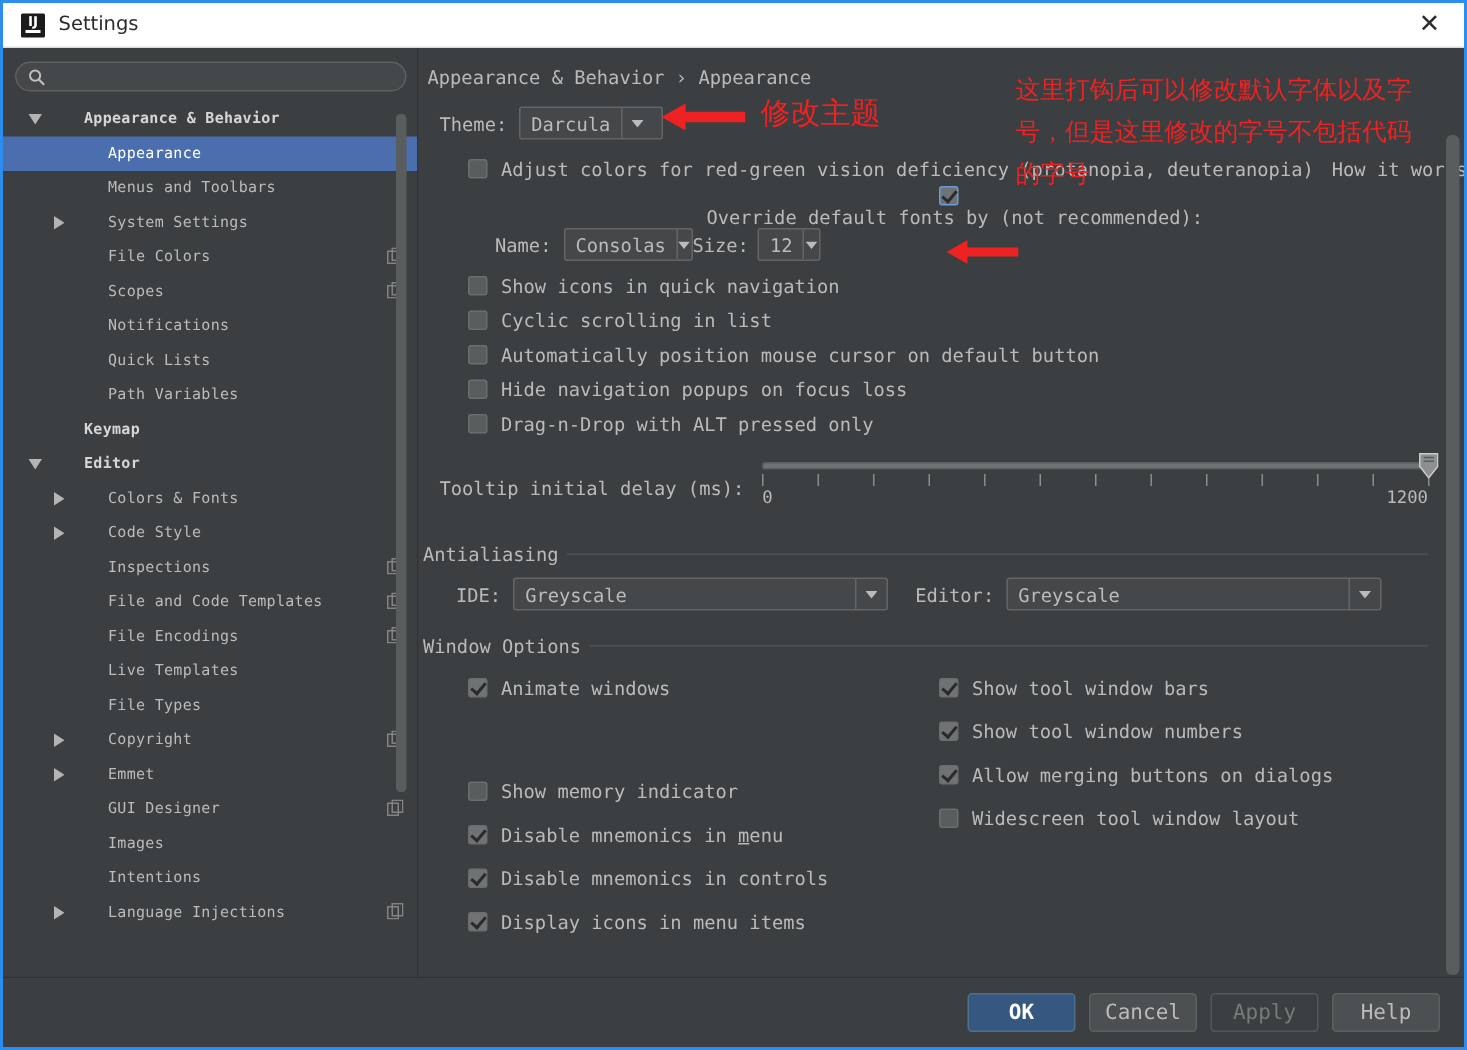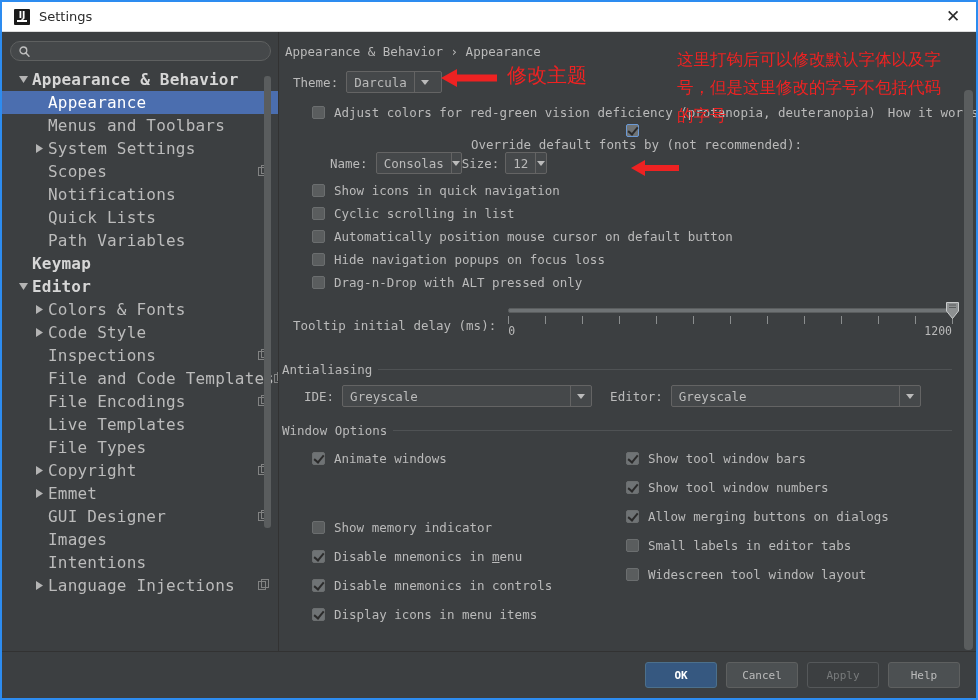--- a/index.html
+++ b/index.html
@@ -74,21 +74,21 @@
   .tnode{
     height:23px;display:flex;align-items:center;padding-right:10px;
     white-space:nowrap;color:#bbbbbb;position:relative;
   }
   .tnode.sel{background:#4b6eaf;color:#ffffff;}
   .tnode .arrow{
     width:11px;height:11px;flex:0 0 11px;display:flex;align-items:center;justify-content:center;
     margin-right:3px;
   }
   .tnode .arrow svg{display:block;}
-  .tnode .lbl{font-size:16px;letter-spacing:0.2px;}
+  .tnode .lbl{font-size:10px;letter-spacing:0.2px;margin-left:24px;}
   .tnode.bold .lbl{font-weight:bold;color:#d6d6d6;}
   .tnode .copy-ic{margin-left:auto;opacity:.75;}
   .ind0{padding-left:16px;}
   .ind1{padding-left:32px;}
   
   .sb-track{
     position:absolute;right:8px;top:0;width:7px;bottom:0;
   }
   .sb-thumb{
     position:absolute;left:0;width:7px;background:#5a5d5e;border-radius:3px;
@@ -168,21 +168,21 @@
   }
   
   .footer{
     flex:0 0 46px;height:46px;background:#3c3f41;
     display:flex;align-items:center;justify-content:flex-end;
     padding-right:16px;border-top:1px solid #323232;
   }
   .btn{
     height:26px;min-width:72px;margin-left:9px;border-radius:3px;
     border:1px solid #5e6060;background:#4c5052;color:#bbbbbb;
-    font-family:inherit;font-size:11px;
+    font-family:inherit;font-size:14px;
     display:flex;align-items:center;justify-content:center;box-sizing:border-box;
   }
   .btn.primary{background:#365880;border-color:#4c708c;color:#ffffff;font-weight:bold;}
   .btn.disabled{color:#777a7b;border-color:#55585a;background:#43464800;}
 </style>
 </head>
 <body>
 
 <div class="window">
 
@@ -225,20 +225,28 @@
               <span class="arrow"></span>
               <span class="lbl">Menus and Toolbars</span>
             </div>
             <div class="tnode ind1">
               <span class="arrow">
                 <svg width="7" height="9" viewBox="0 0 7 9">
                   <polygon points="0,0 7,4.5 0,9" fill="#b4b4b4"></polygon>
                 </svg>
               </span>
               <span class="lbl">System Settings</span>
+            </div>
+            <div class="tnode ind1">
+              <span class="arrow"></span>
+              <span class="lbl">File Colors</span>
+              <span class="copy-ic"><svg width="11" height="11" viewBox="0 0 11 11">
+                  <rect x="0.5" y="2.5" width="7" height="8" fill="none" stroke="#9a9a9a"></rect>
+                  <rect x="3.5" y="0.5" width="7" height="8" fill="none" stroke="#9a9a9a"></rect>
+                </svg></span>
             </div>
             <div class="tnode ind1">
               <span class="arrow"></span>
               <span class="lbl">Scopes</span>
               <span class="copy-ic"><svg width="11" height="11" viewBox="0 0 11 11">
                   <rect x="0.5" y="2.5" width="7" height="8" fill="none" stroke="#9a9a9a"></rect>
                   <rect x="3.5" y="0.5" width="7" height="8" fill="none" stroke="#9a9a9a"></rect>
                 </svg></span>
             </div>
             <div class="tnode ind1">
@@ -534,24 +542,20 @@
               <div class="cbrow" style="height: 29px;">
                 <span class="cb checked"></span>
                 <span class="cbl">Show tool window numbers</span>
               </div>
               <div class="cbrow" style="height: 29px;">
                 <span class="cb checked"></span>
                 <span class="cbl">Allow merging buttons on dialogs</span>
               </div>
               <div class="cbrow" style="height: 29px;">
                 <span class="cb"></span>
-                <span class="cbl">Small labels in editor tabs</span>
-              </div>
-              <div class="cbrow" style="height: 29px;">
-                <span class="cb"></span>
                 <span class="cbl">Widescreen tool window layout</span>
               </div>
             </div>
         </div>
 
       </div>
 
       <div class="main-sb" style="top:58px;height:560px;"></div>
 
       <div class="anno" style="left:162px;top:36px;">

